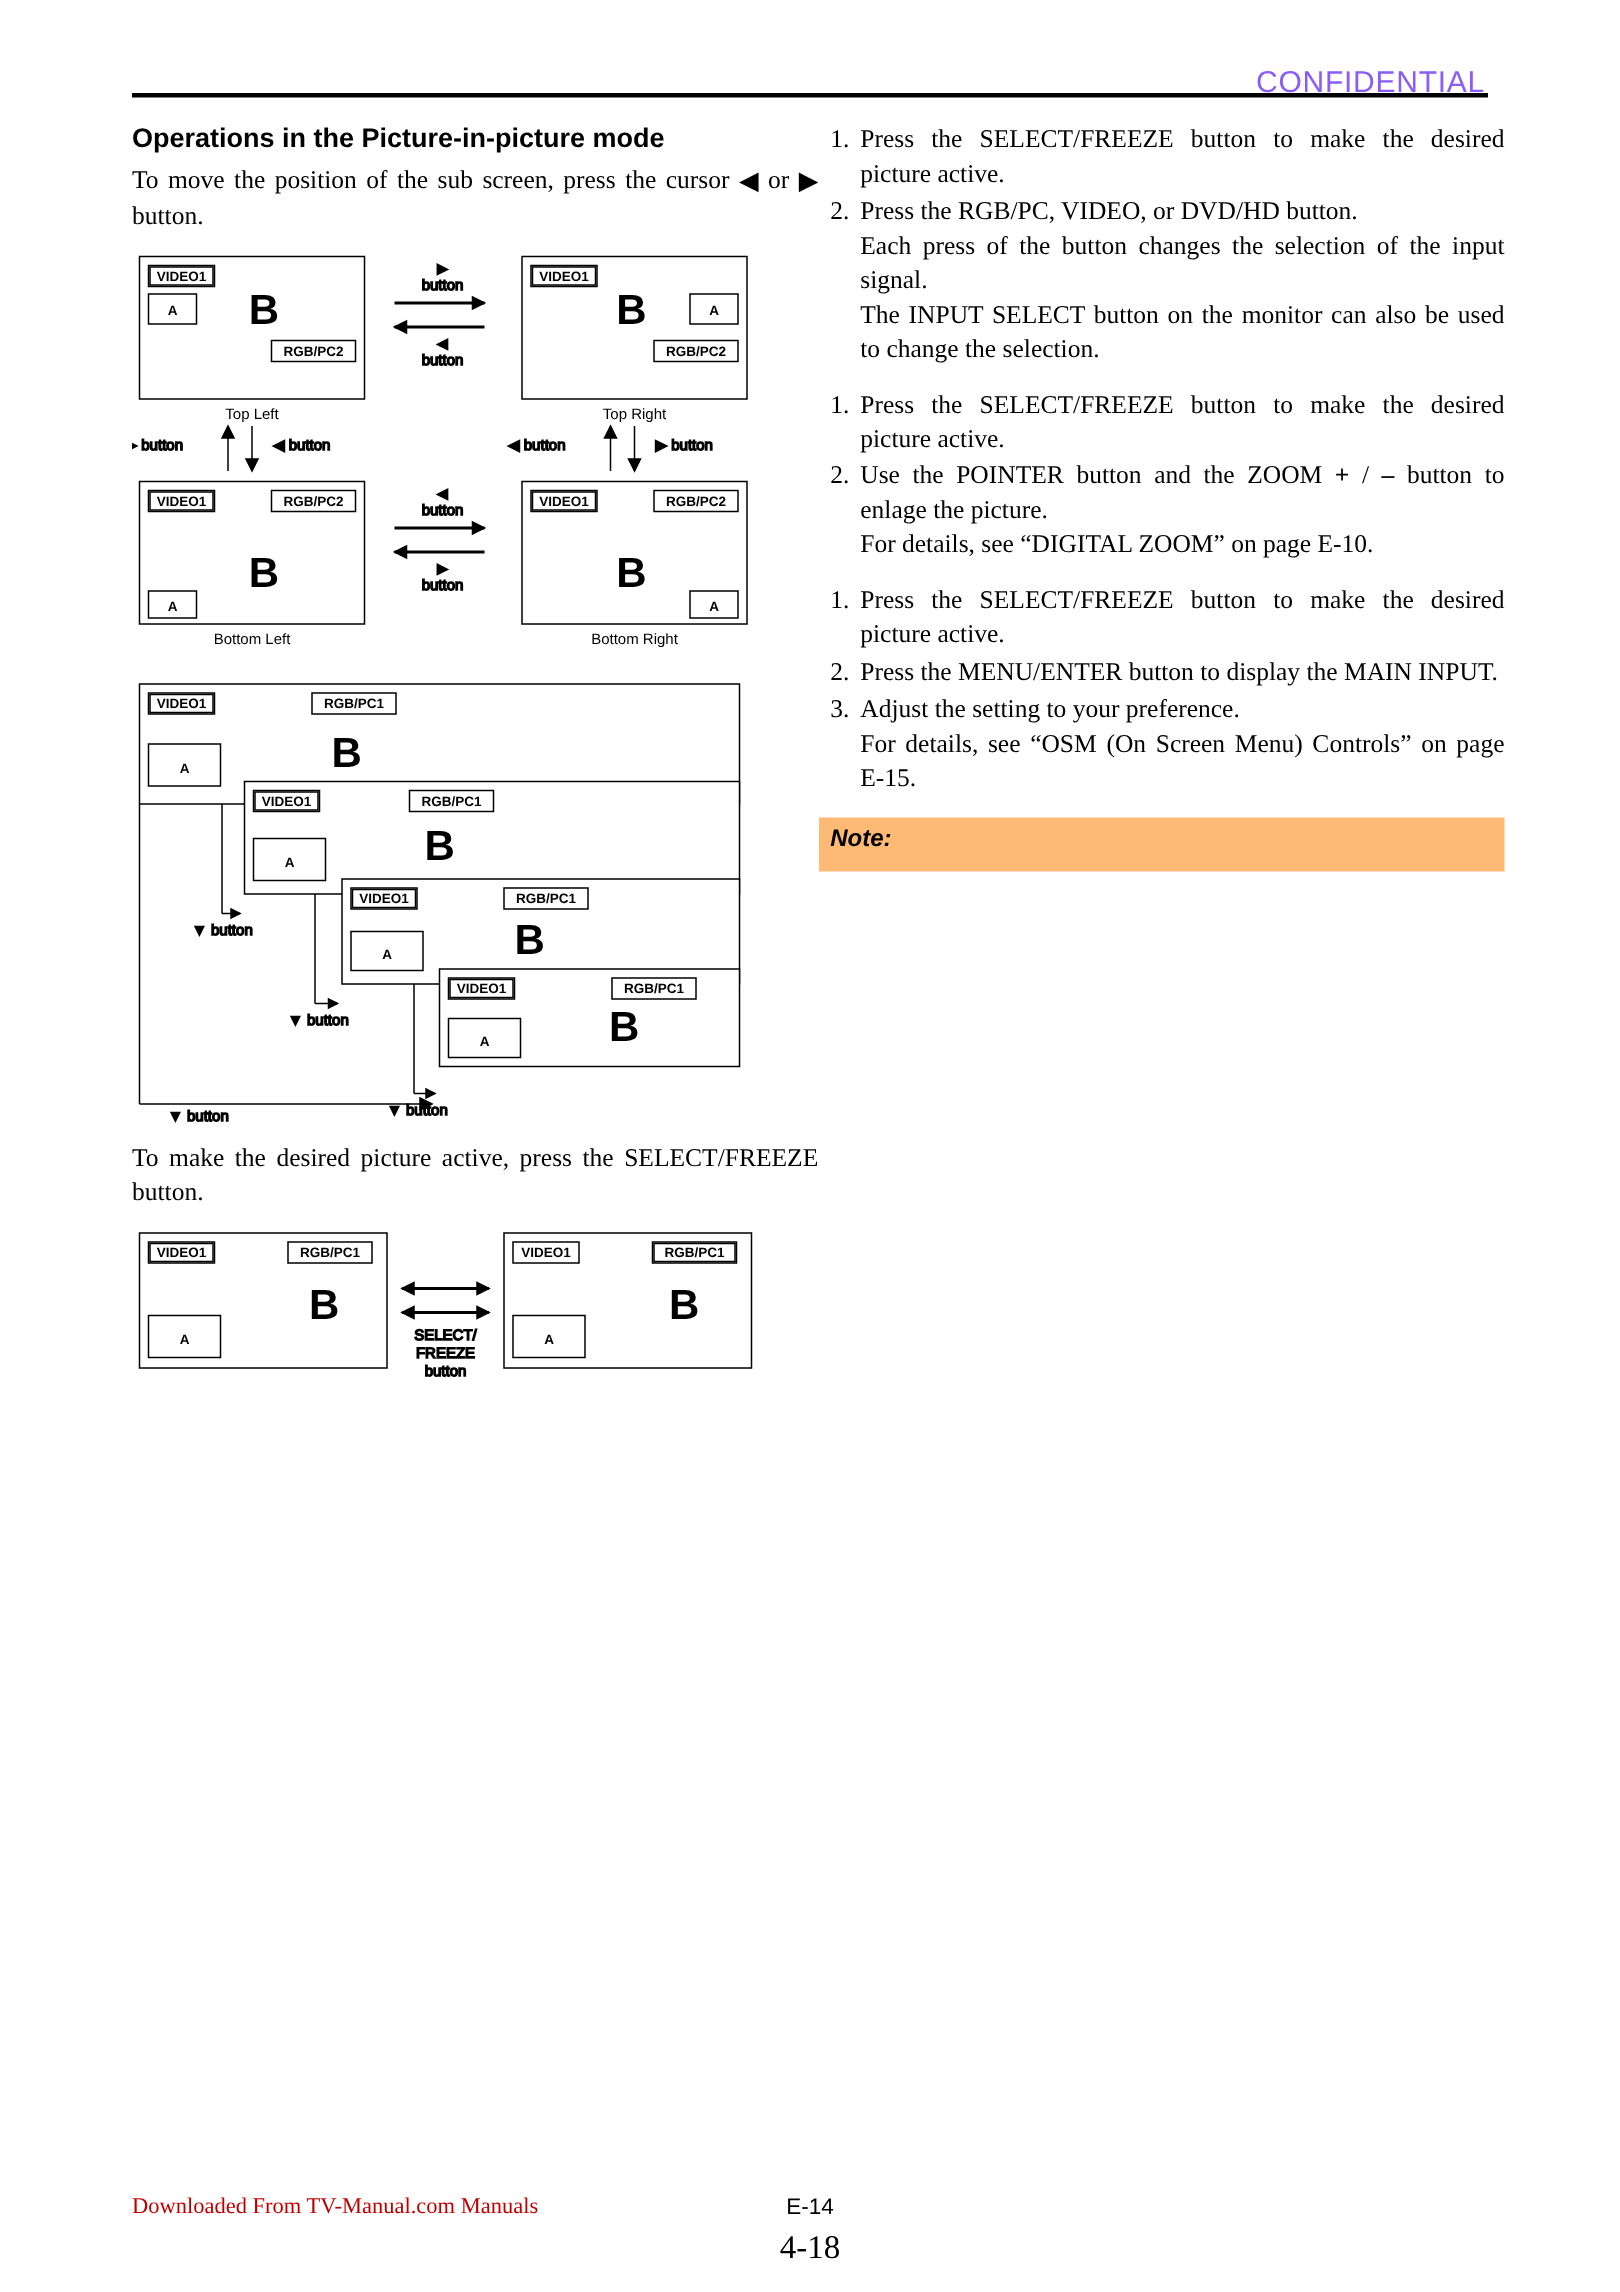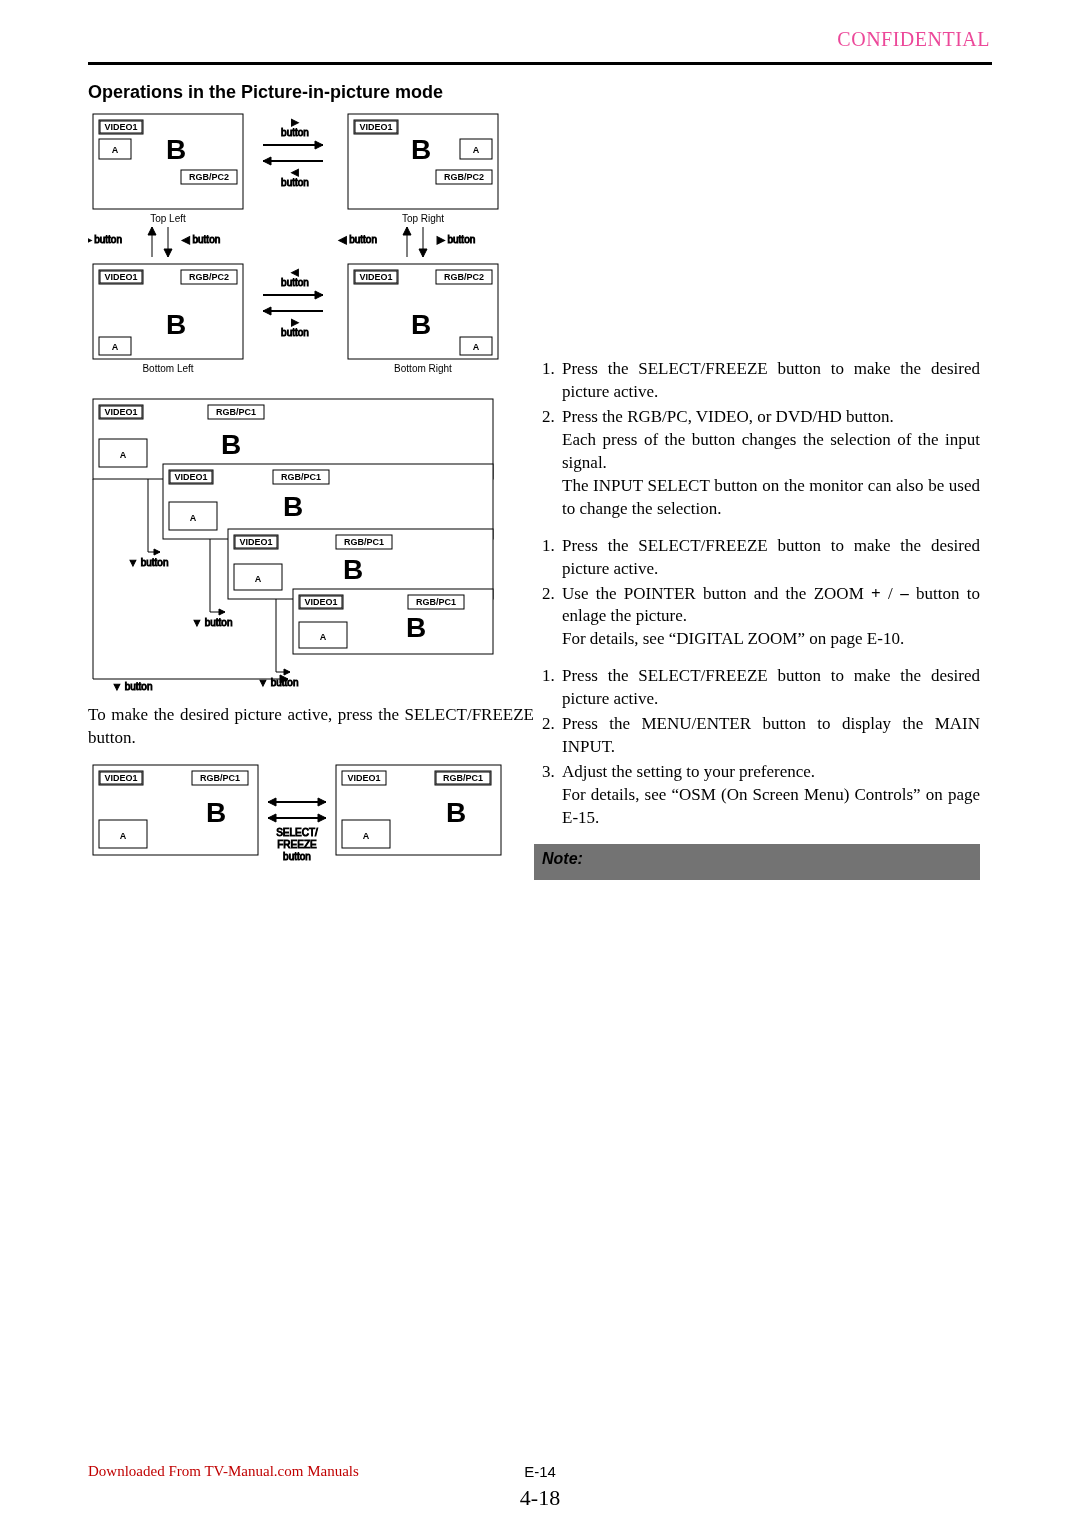--- a/index.html
+++ b/index.html
@@ -8,61 +8,60 @@
     margin: 0;
     padding: 0;
     background: #fff;
     color: #000;
     width: 1080px;
     height: 1528px;
     position: relative;
   }
   .confidential {
     position: absolute;
-    top: 28px;
+    top: 44px;
     right: 90px;
-    color: #ec4899;
-    font-family: Liberation Serif, serif;
+    color: #8b5cf6;
+    font-family: Liberation Sans, sans-serif;
     font-size: 20px;
     letter-spacing: 0.5px;
   }
   .rule {
     position: absolute;
     top: 62px;
     left: 88px;
     right: 88px;
     border-top: 3px solid #000;
   }
   .cols {
     position: absolute;
     top: 78px;
     left: 88px;
-    right: 100px;
+    right: 77px;
     display: flex;
-    align-items: flex-end;
   }
   .col { flex: 1; }
   .h {
     font-family: Arial, Helvetica, sans-serif;
     font-weight: bold;
     font-size: 18px;
     margin: 4px 0 6px 0;
   }
   .para {
     font-size: 17px;
     line-height: 1.35;
     margin: 4px 0 10px 0;
     text-align: justify;
   }
   .ol { font-size: 17px; line-height: 1.35; padding-left: 8px; margin: 4px 0 14px 0; text-align: justify; }
   .li { display: flex; margin-bottom: 2px; }
   .ln { width: 20px; flex: 0 0 20px; }
   .lt { flex: 1; }
   .notebox {
-    background: #737373;
+    background: #fdba74;
     padding: 6px 8px 10px 8px;
     margin-top: 6px;
   }
   .notebox .ntitle { font-family: Arial, Helvetica, sans-serif; font-weight: bold; font-style: italic; font-size: 16px; margin-bottom: 2px; }
   .notebox .nbody { font-style: italic; font-size: 17px; line-height: 1.3; text-align: justify; }
   .tri {
     display: inline-block;
     vertical-align: -1px;
   }
   .diagram { margin: 2px 0 10px 0; text-decoration: underline; }
@@ -85,20 +84,23 @@
 </head>
 <body>
 
 <div class="confidential">CONFIDENTIAL</div>
 <div class="rule"></div>
 
 <div class="cols">
 
   <div class="col">
     <div class="h">Operations in the Picture-in-picture mode</div>
+    <div class="para">
+      <span>To move the position of the sub screen, press the cursor </span><span class="tri">◀</span><span> or </span><span class="tri">▶</span><span> button.</span>
+    </div>
 
     <div class="diagram">
       <svg width="430" height="275" viewBox="0 0 430 275">
 
         <defs>
           <g id="box1">
             <rect x="0" y="0" width="150" height="95" fill="#fff" stroke="#000"></rect>
             <rect x="6" y="6" width="44" height="14" fill="#fff" stroke="#000"></rect>
             <rect x="6" y="7" width="44" height="12" fill="none" stroke="#000" stroke-width="0.5"></rect>
             <text x="28" y="16" class="svgtxt svgsmall" text-anchor="middle">VIDEO1</text>

